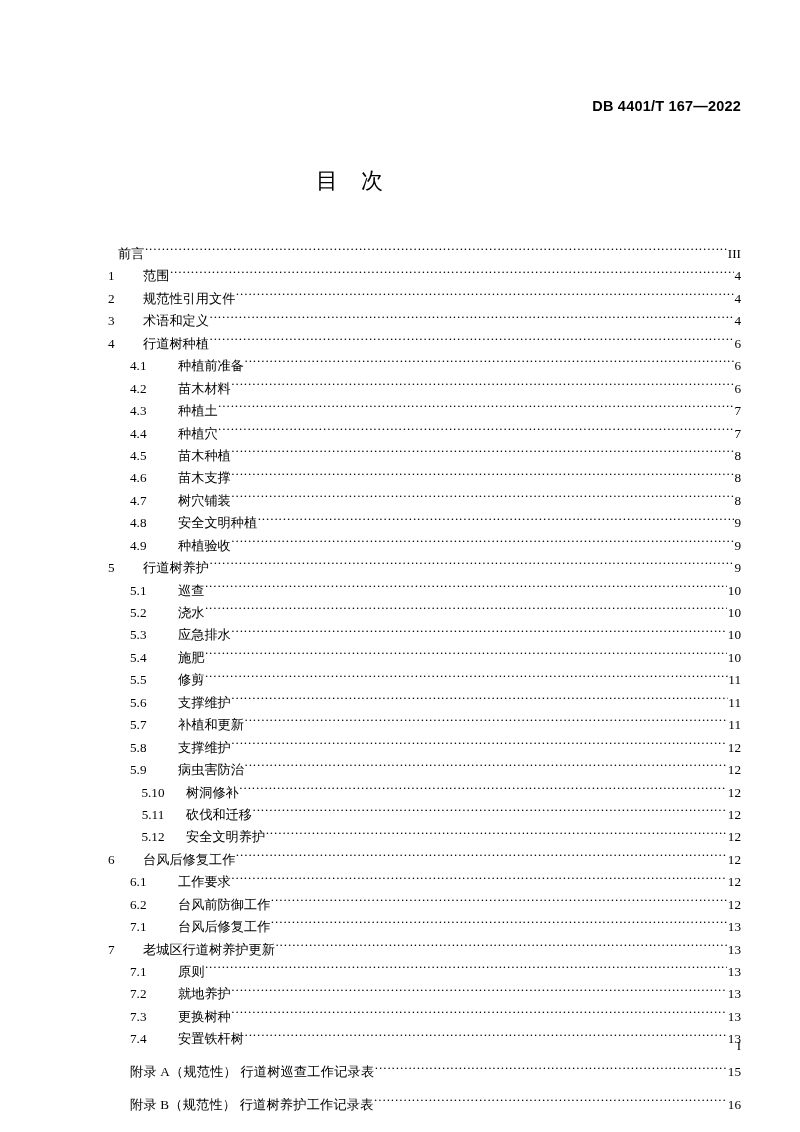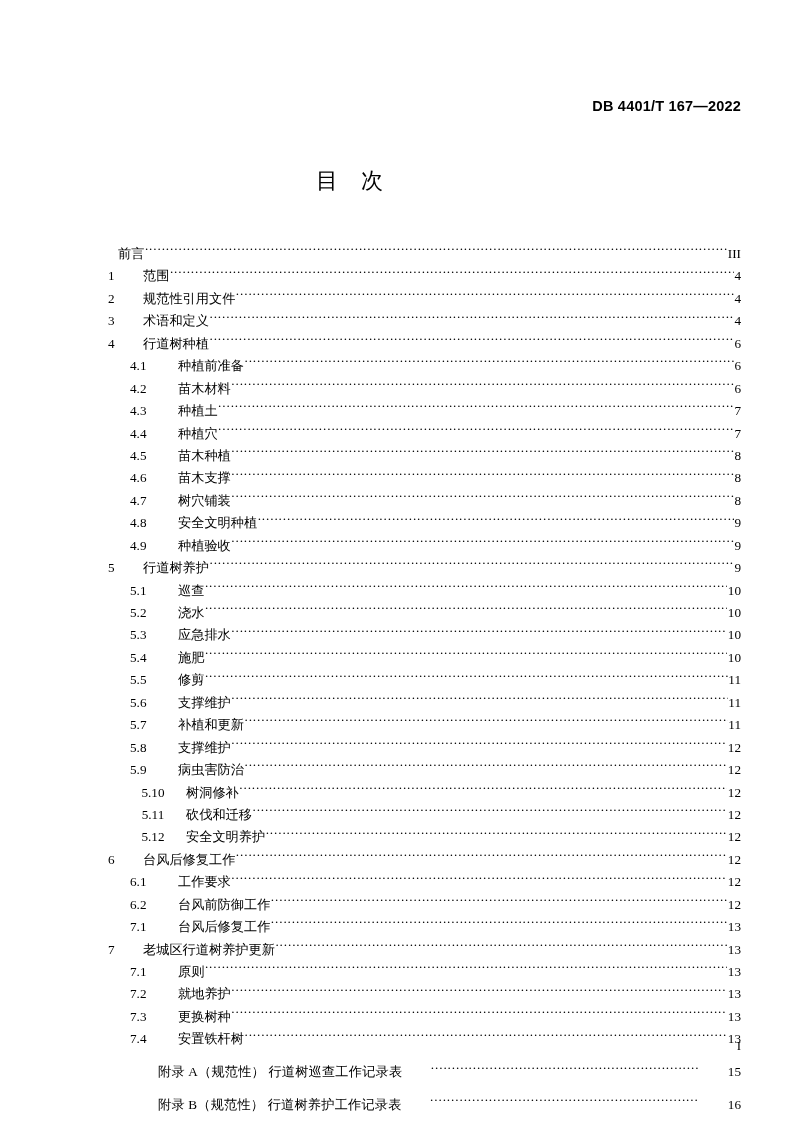--- a/index.html
+++ b/index.html
@@ -107,21 +107,21 @@
 
   .lvl1 { padding-left: 0px; }
   .lvl1 .num { width: 25px; }
 
   .lvl2 { padding-left: 22px; }
   .lvl2 .num { width: 38px; }
 
   .lvl2w { padding-left: 22px; }
   .lvl2w .num { width: 46px; text-align: center; }
 
-  .annex { padding-left: 12px; gap: 28px; }
+  .annex { padding-left: 12px; }
   .annex .num { width: 0px; }
   .annex .label { letter-spacing: 0.2px; }
 
   
   .row-gap-top { margin-top: 10.5px; }
 
   
   .folio {
     position: absolute;
     top: 1038px;

